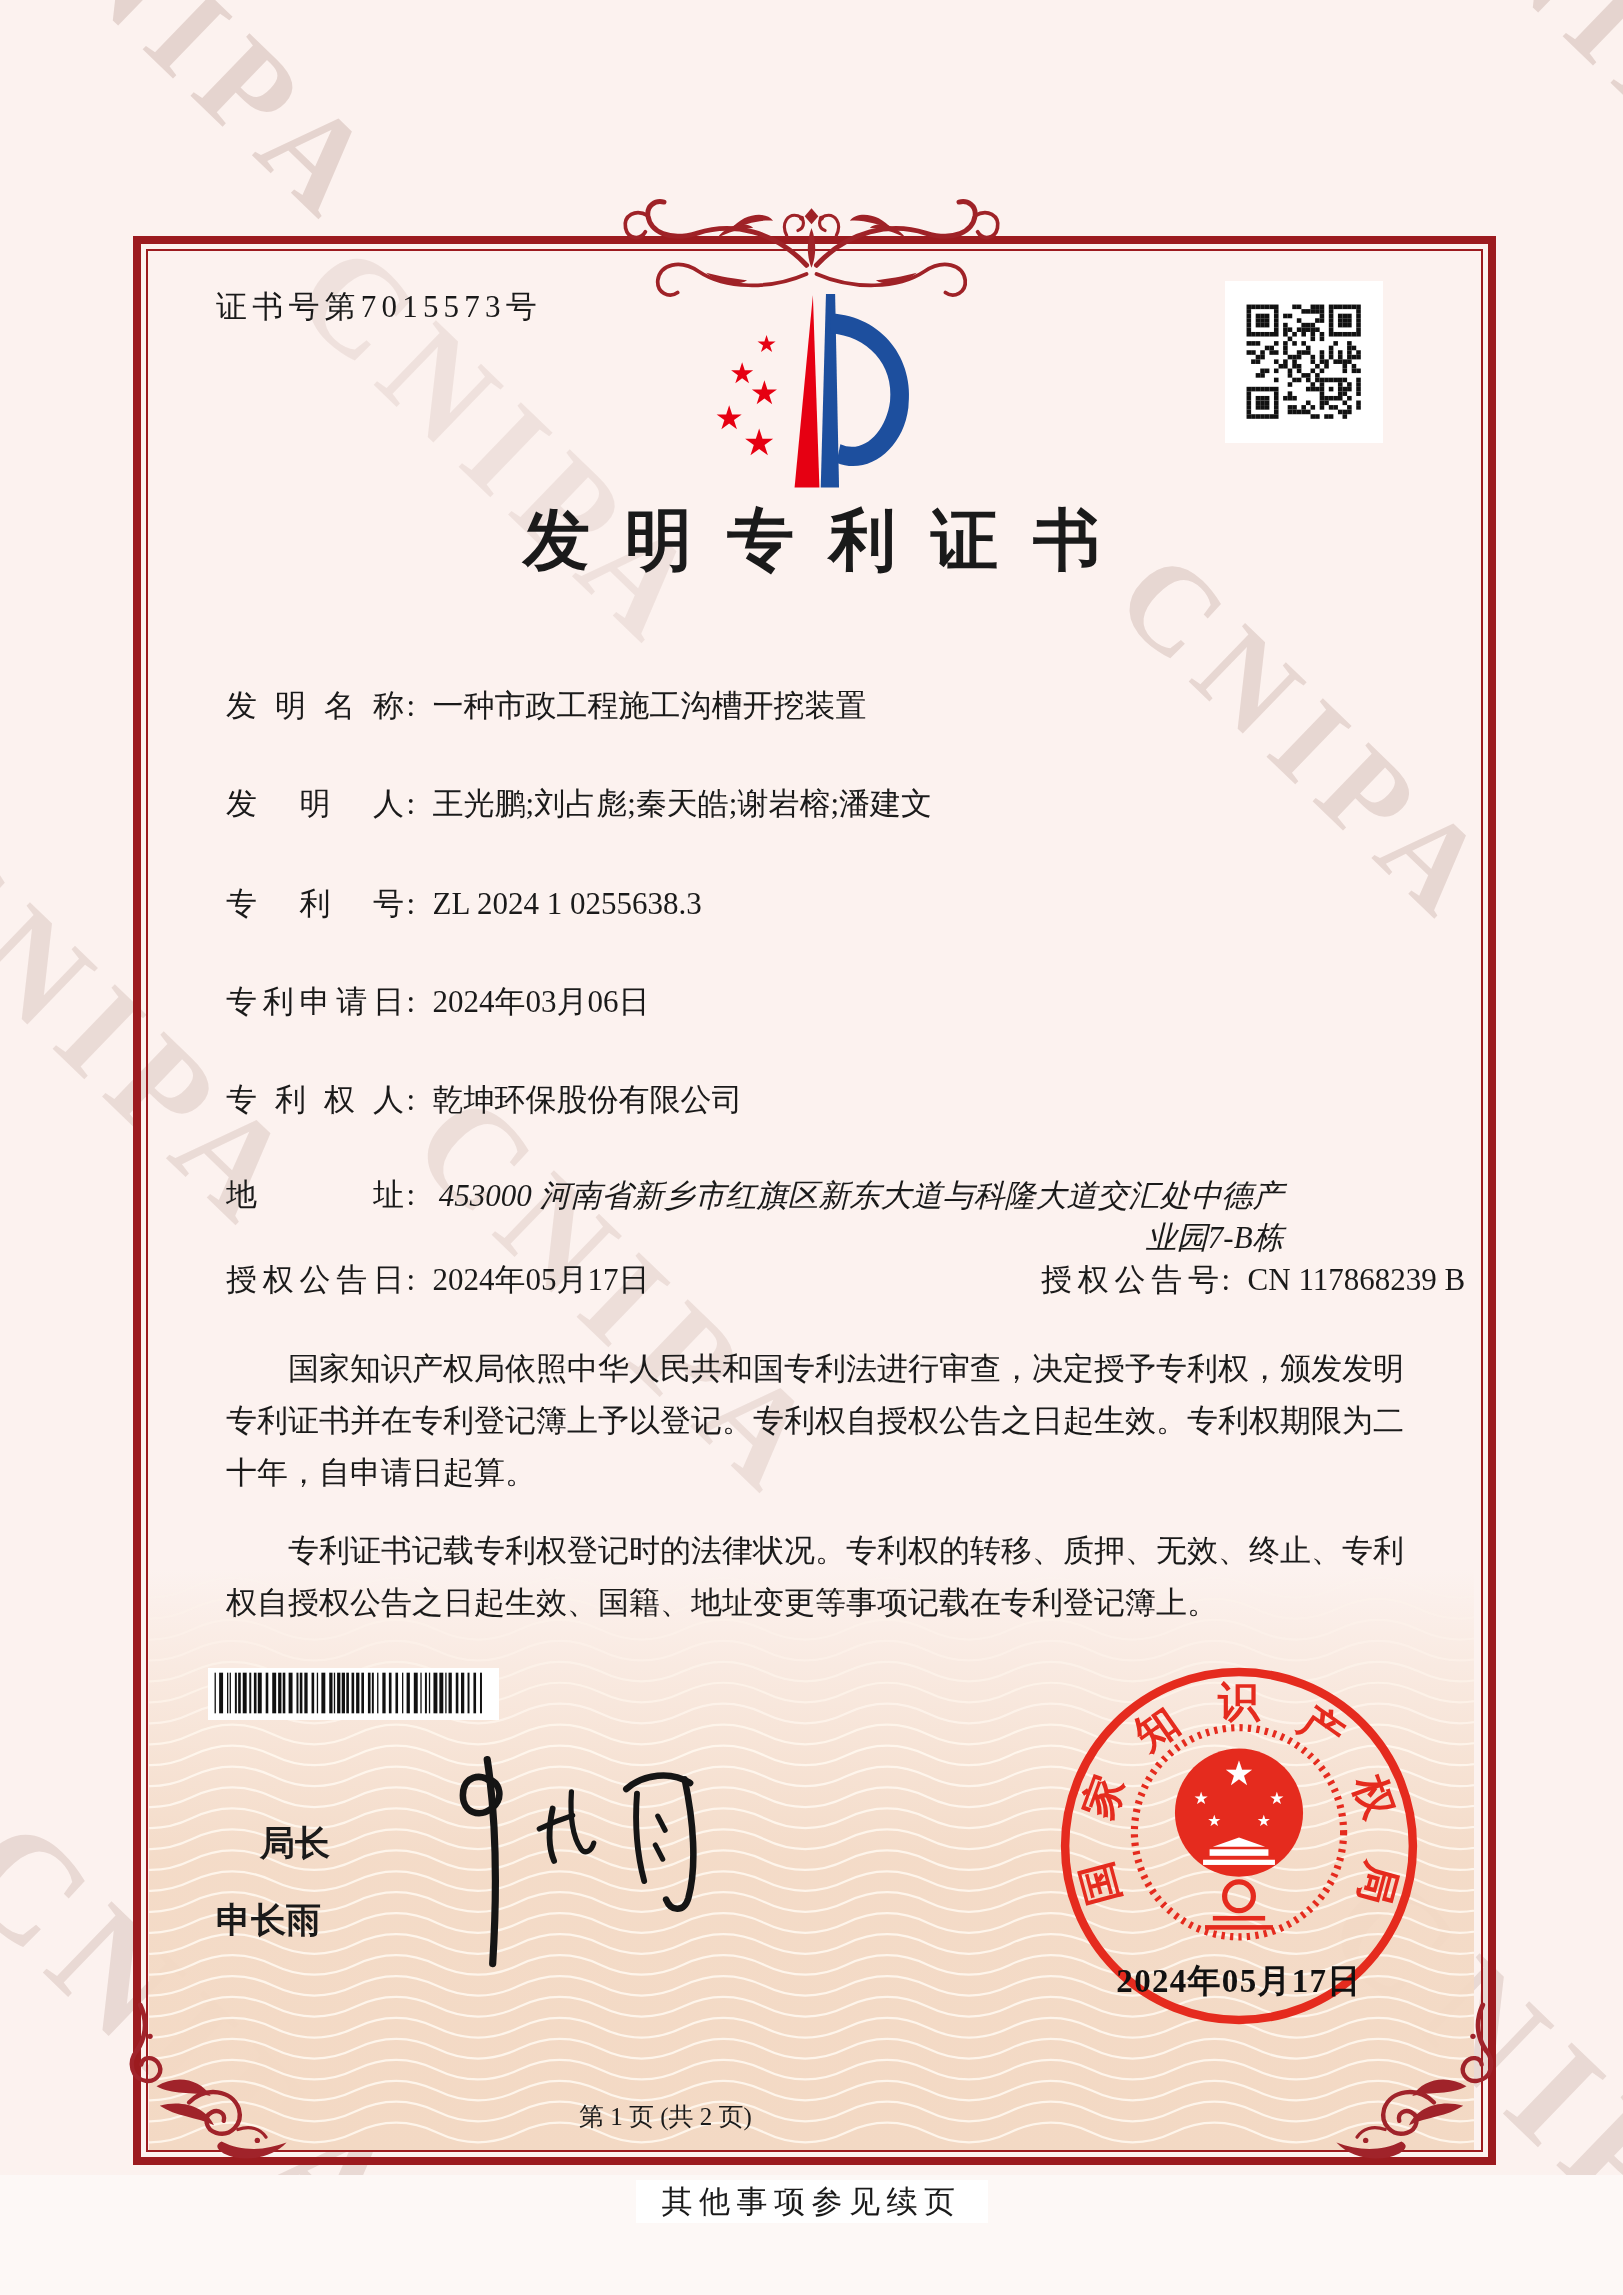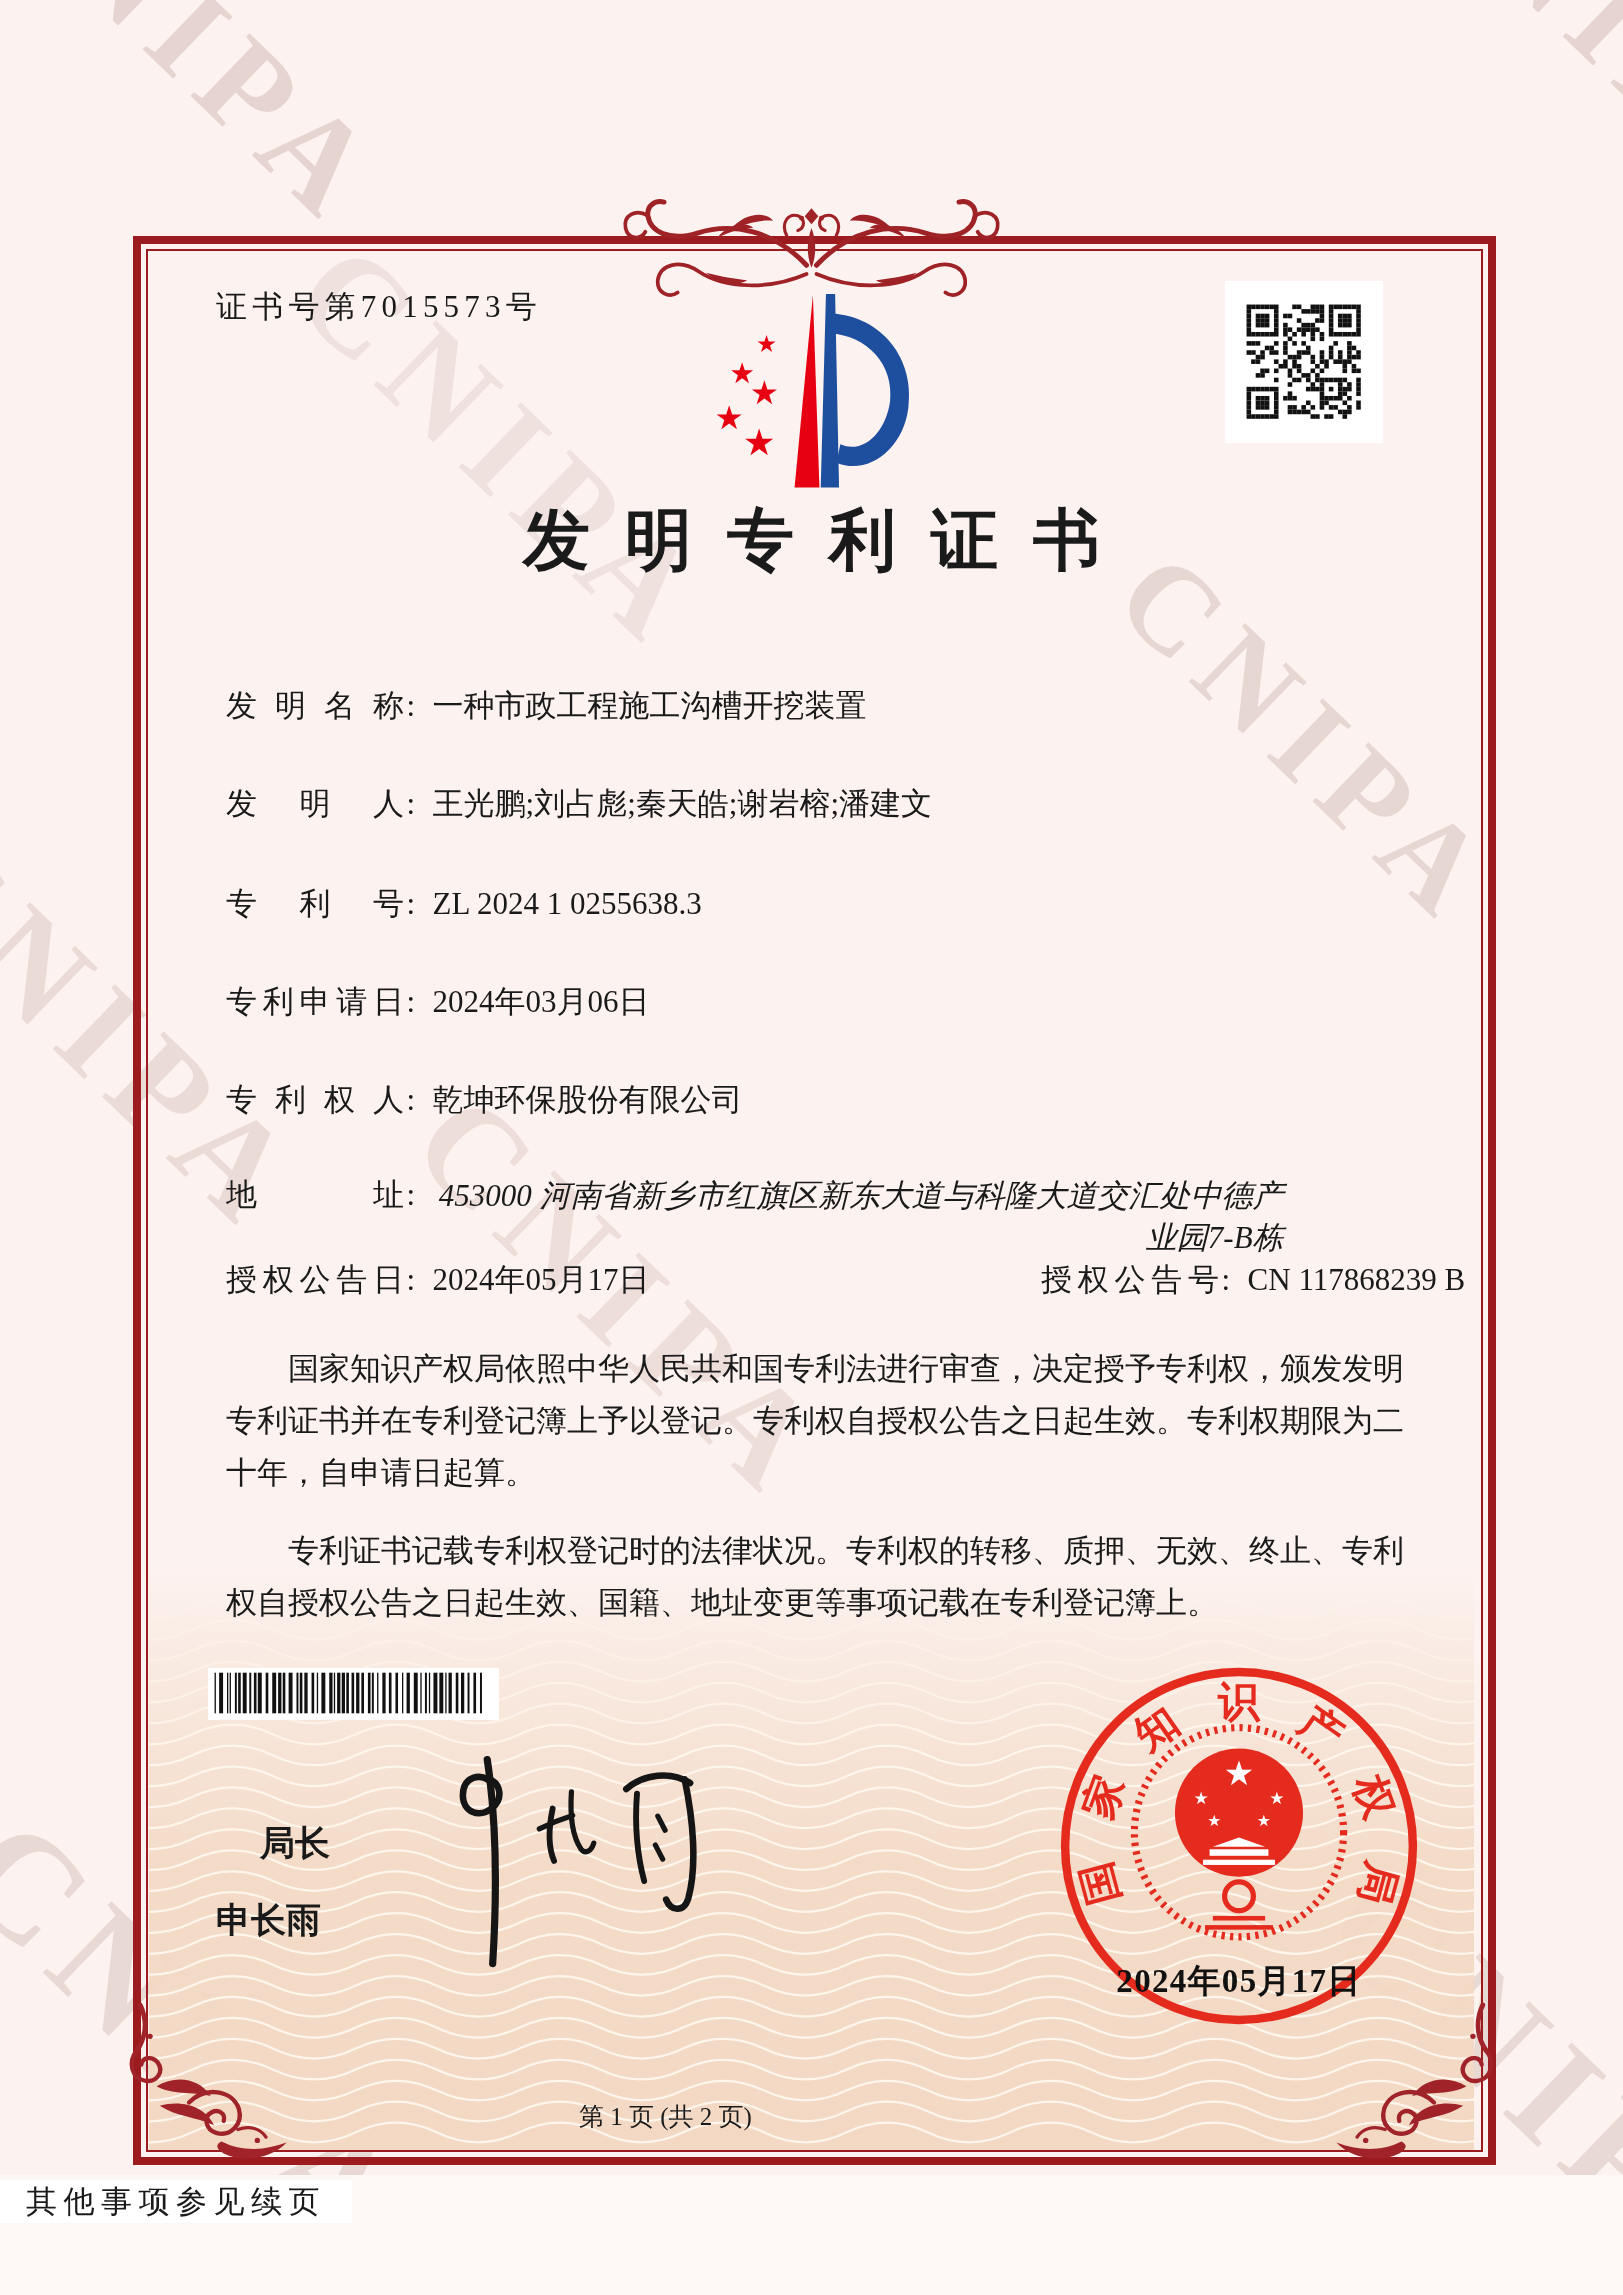--- a/index.html
+++ b/index.html
@@ -54,21 +54,21 @@
   .dirtitle{position:absolute; left:216px; top:1820px; font-size:35px; font-weight:bold;
             font-family:"Liberation Sans","DejaVu Sans",sans-serif;margin-left:44px;}
   .dirname{position:absolute; left:216px; top:1897px; font-size:35px; font-weight:bold;
             font-family:"Liberation Sans","DejaVu Sans",sans-serif;}
   .sig{position:absolute; left:419px; top:1728px;}
   .seal{position:absolute; left:1054px; top:1661px; width:370px; height:370px;}
   .sealdate{position:absolute; left:0; top:298px; width:370px; text-align:center;
             font-size:33px; letter-spacing:1.3px; color:#111; font-weight:bold;}
   .pagenum{position:absolute; left:0; top:2100px; width:1331px; text-align:center; font-size:25px;}
   .belowband{position:absolute; left:0; top:2175px; width:1623px; height:120px; background:#fdf8f6;}
-  .footnote{position:absolute; left:0; top:2181px; width:1623px; text-align:left; font-size:31px;}
+  .footnote{position:absolute; left:0; top:2181px; width:1623px; text-align:center; font-size:31px;}
   .footnote span{background:#ffffff; padding:3.9px 26px; letter-spacing:6.5px;}
   .orn{position:absolute; pointer-events:none;}
   .mirror{transform:scaleX(-1);}
 </style>
 </head>
 <body>
 
 <div class="page">
 
   <div class="wm" style="left:-59px;  top:-46px;  font-size:131px; opacity:.33;">CNIPA</div>

